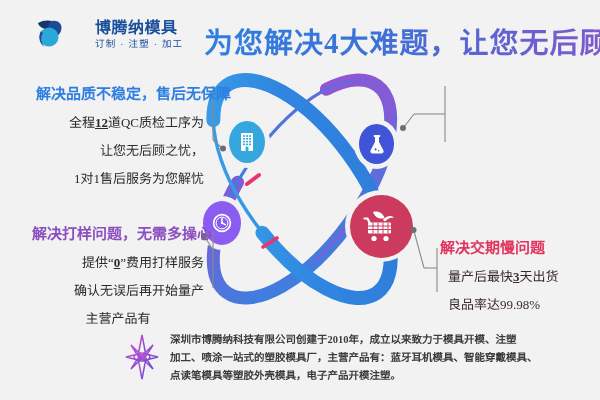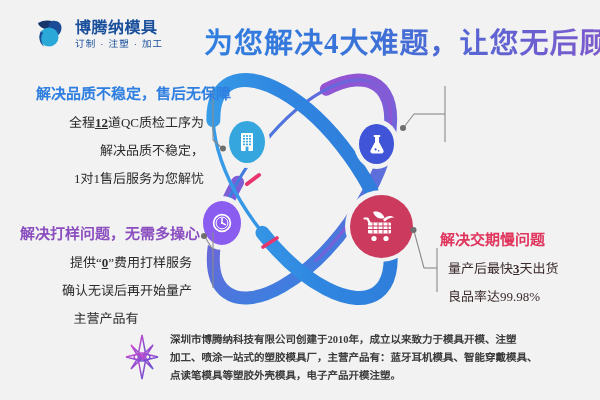--- a/index.html
+++ b/index.html
@@ -6,21 +6,21 @@
   html,body{margin:0;padding:0;}
   body{
     width:600px;height:400px;overflow:hidden;
     background:#f2f2f2;
     font-family:"Liberation Serif","DejaVu Serif",serif;
     position:relative;
   }
   .stage{position:absolute;inset:0;width:600px;height:400px;}
 
   
-  .logo-wrap{position:absolute;left:32px;top:14px;display:flex;align-items:center;gap:3px;}
+  .logo-wrap{position:absolute;left:32px;top:14px;display:flex;align-items:center;gap:23px;}
   .logo-mark{width:40px;height:40px;position:relative;flex:0 0 auto;}
   .logo-text{display:flex;flex-direction:column;line-height:1;}
   .logo-name{
     font-family:"Liberation Sans","DejaVu Sans",sans-serif;
     font-weight:bold;font-size:16px;color:#1a4f9c;letter-spacing:.5px;
   }
   .logo-sub{
     font-family:"Liberation Sans","DejaVu Sans",sans-serif;
     font-size:9.5px;color:#1a4f9c;letter-spacing:1.2px;margin-top:3px;
   }
@@ -65,23 +65,23 @@
   }
   .block .b-line{
     font-size:13px;line-height:1.55;color:#2b2b2b;white-space:nowrap;margin:8px;
   }
   .block .b-line b{font-weight:bold;text-decoration:underline;}
 
   .tl{left:36px;top:84px;text-align:right;width:176px;}
   .tl .b-title{color:#2f7fe0;}
   .tr{left:448px;top:84px;text-align:left;width:150px;}
   .tr .b-title{color:#2f7fe0;}
-  .bl{left:12px;top:224px;text-align:right;width:188px;}
+  .bl{left:24px;top:224px;text-align:right;width:188px;}
   .bl .b-title{color:#8b4fc0;}
-  .br{left:440px;top:230px;text-align:left;width:158px;}
+  .br{left:440px;top:238px;text-align:left;width:158px;}
   .br .b-title{color:#e0365e;}
   .br .b-line{color:#3a2a2a;}
   .bl .b-line2{text-align:center;}
 
   
   .footer{position:absolute;left:124px;top:331px;display:flex;align-items:flex-start;gap:10px;width:400px;font-weight:bold;}
   .footer-star{width:36px;height:48px;flex:0 0 auto;margin-top:2px;}
   .footer-text{
     font-size:10.5px;line-height:1.72;color:#3b3b3b;
     font-family:"Liberation Serif","DejaVu Serif",serif;
@@ -231,21 +231,21 @@
 
     <path d="M437 248 L437 292" stroke="#8a8a8a" stroke-width="1.1"></path>
     <path d="M437 268 L424 268" stroke="#8a8a8a" stroke-width="1.1"></path>
     <path d="M424 268 L414 231" stroke="#8a8a8a" stroke-width="1.1"></path>
     <circle cx="413.5" cy="230" r="3" fill="#6e6e6e"></circle>
   </svg>
 
   <div class="block tl">
     <p class="b-title">解决品质不稳定，售后无保障</p>
     <p class="b-line">全程<b>12</b>道QC质检工序为</p>
-    <p class="b-line">解决品质不稳定，</p>
+    <p class="b-line">让您无后顾之忧，</p>
     <p class="b-line">1对1售后服务为您解忧</p>
   </div>
 
 
   <div class="block bl">
     <p class="b-title">解决打样问题，无需多操心</p>
     <p class="b-line">提供“<b>0</b>”费用打样服务</p>
     <p class="b-line">确认无误后再开始量产</p>
     <p class="b-line b-line2">主营产品有</p>
   </div>

